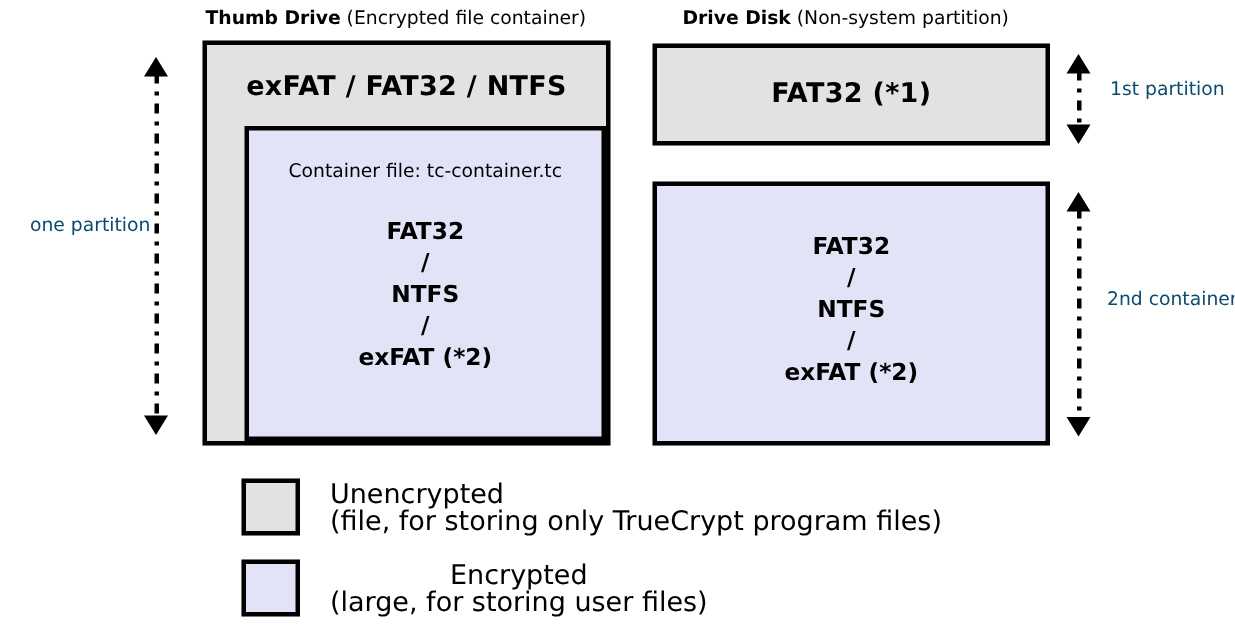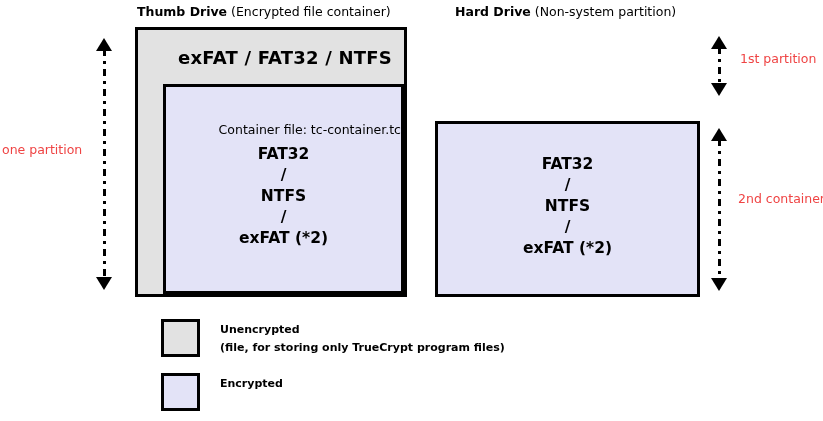--- a/index.html
+++ b/index.html
@@ -41,43 +41,41 @@
   }
   .grey   { background: #e2e2e2; }
   .blue   { background: #e3e3f7; }
 
   .box-label {
     position: absolute;
     width: 100%;
     text-align: center;
     font-weight: bold;
     white-space: nowrap;
-    padding-left: 14px;
   }
 
   .fs-title {
     font-size: 18px;
     letter-spacing: .2px;
   }
   .fs-stack {
     position: absolute;
     width: 100%;
     text-align: center;
     font-weight: bold;
     font-size: 15.5px;
     line-height: 21px;
   }
   .container-file {
     position: absolute;
     width: 100%;
-    text-align: right;
+    text-align: center;
     font-size: 12.5px;
     font-weight: normal;
     white-space: nowrap;
-    margin-top: 16px;
   }
 
   
   .arrow {
     position: absolute;
     width: 17px;
   }
   .arrow .shaft {
     position: absolute;
     left: 7px;
@@ -97,88 +95,90 @@
     border-left: 8.5px solid transparent;
     border-right: 8.5px solid transparent;
   }
   .arrow .head.up   { top: 0;    border-bottom: 13px solid #000; }
   .arrow .head.down { bottom: 0; border-top: 13px solid #000; }
 
   .side-label {
     position: absolute;
     font-size: 12.5px;
     white-space: nowrap;
-    color: #ef4444;
+    color: #0c4a6e;
     text-align: right;
   }
 
   
   .legend-swatch {
     position: absolute;
     box-sizing: border-box;
     width: 39px;
     height: 38px;
     border: 3px solid #000;
   }
   .legend-text {
     position: absolute;
-    font-size: 11px;
+    font-size: 18px;
     line-height: 18px;
     white-space: nowrap;
-    font-weight: bold;
   }
 </style>
 </head>
 <body>
 
 <div class="stage">
 
   <div class="caption" style="left:137px; top:4px;">
     <b>Thumb Drive</b><span class="sub"> (Encrypted file container)</span>
   </div>
 
   <div class="caption" style="left:455px; top:4px;">
-    <b>Hard Drive</b><span class="sub"> (Non-system partition)</span>
+    <b>Drive Disk</b><span class="sub"> (Non-system partition)</span>
   </div>
 
   <div class="box grey" style="left:135px; top:27px; width:272px; height:270px;">
 
     <div class="box-label fs-title" style="left:0; top:17px;">exFAT / FAT32 / NTFS</div>
 
     <div class="box blue" style="left:25px; top:54px; width:241px; height:210px;">
 
       <div class="container-file" style="left:0; top:19px;">Container file: tc-container.tc</div>
 
       <div class="fs-stack" style="left:0; top:57px;">
         <div>FAT32</div>
         <div>/</div>
         <div>NTFS</div>
         <div>/</div>
         <div>exFAT (*2)</div>
       </div>
     </div>
   </div>
 
+  <div class="box grey" style="left:435px; top:29px; width:265px; height:68px;">
+    <div class="box-label fs-title" style="left:0; top:20px;">FAT32 (*1)</div>
+  </div>
 
   <div class="box blue" style="left:435px; top:121px; width:265px; height:176px;">
     <div class="fs-stack" style="left:0; top:30px;">
       <div>FAT32</div>
       <div>/</div>
       <div>NTFS</div>
       <div>/</div>
       <div>exFAT (*2)</div>
     </div>
   </div>
 
   <div class="arrow" style="left:96px; top:38px; height:252px;">
     <div class="head up"></div>
     <div class="shaft" style="top:11px; bottom:11px;"></div>
     <div class="head down"></div>
   </div>
-  <div class="side-label" style="left:2px; top:142px;">one partition</div>
+  <div class="side-label" style="left:20px; top:142px;">one partition</div>
 
   <div class="arrow" style="left:711px; top:36px; height:60px;">
     <div class="head up"></div>
     <div class="shaft" style="top:11px; bottom:11px;"></div>
     <div class="head down"></div>
   </div>
   <div class="side-label" style="left:740px; top:51px;">1st partition</div>
 
   <div class="arrow" style="left:711px; top:128px; height:163px;">
     <div class="head up"></div>
@@ -191,17 +191,18 @@
 
     <div class="legend-swatch" style="left:161px; top:319px; background:#e2e2e2;"></div>
     <div class="legend-text" style="left:220px; top:321px;">
       <div>Unencrypted</div>
       <div>(file, for storing only TrueCrypt program files)</div>
     </div>
 
     <div class="legend-swatch" style="left:161px; top:373px; background:#e3e3f7;"></div>
     <div class="legend-text" style="left:220px; top:375px;text-align:center;">
       <div>Encrypted</div>
+      <div>(large, for storing user files)</div>
     </div>
 
   </div>
 
 </div>
 
 </body></html>

